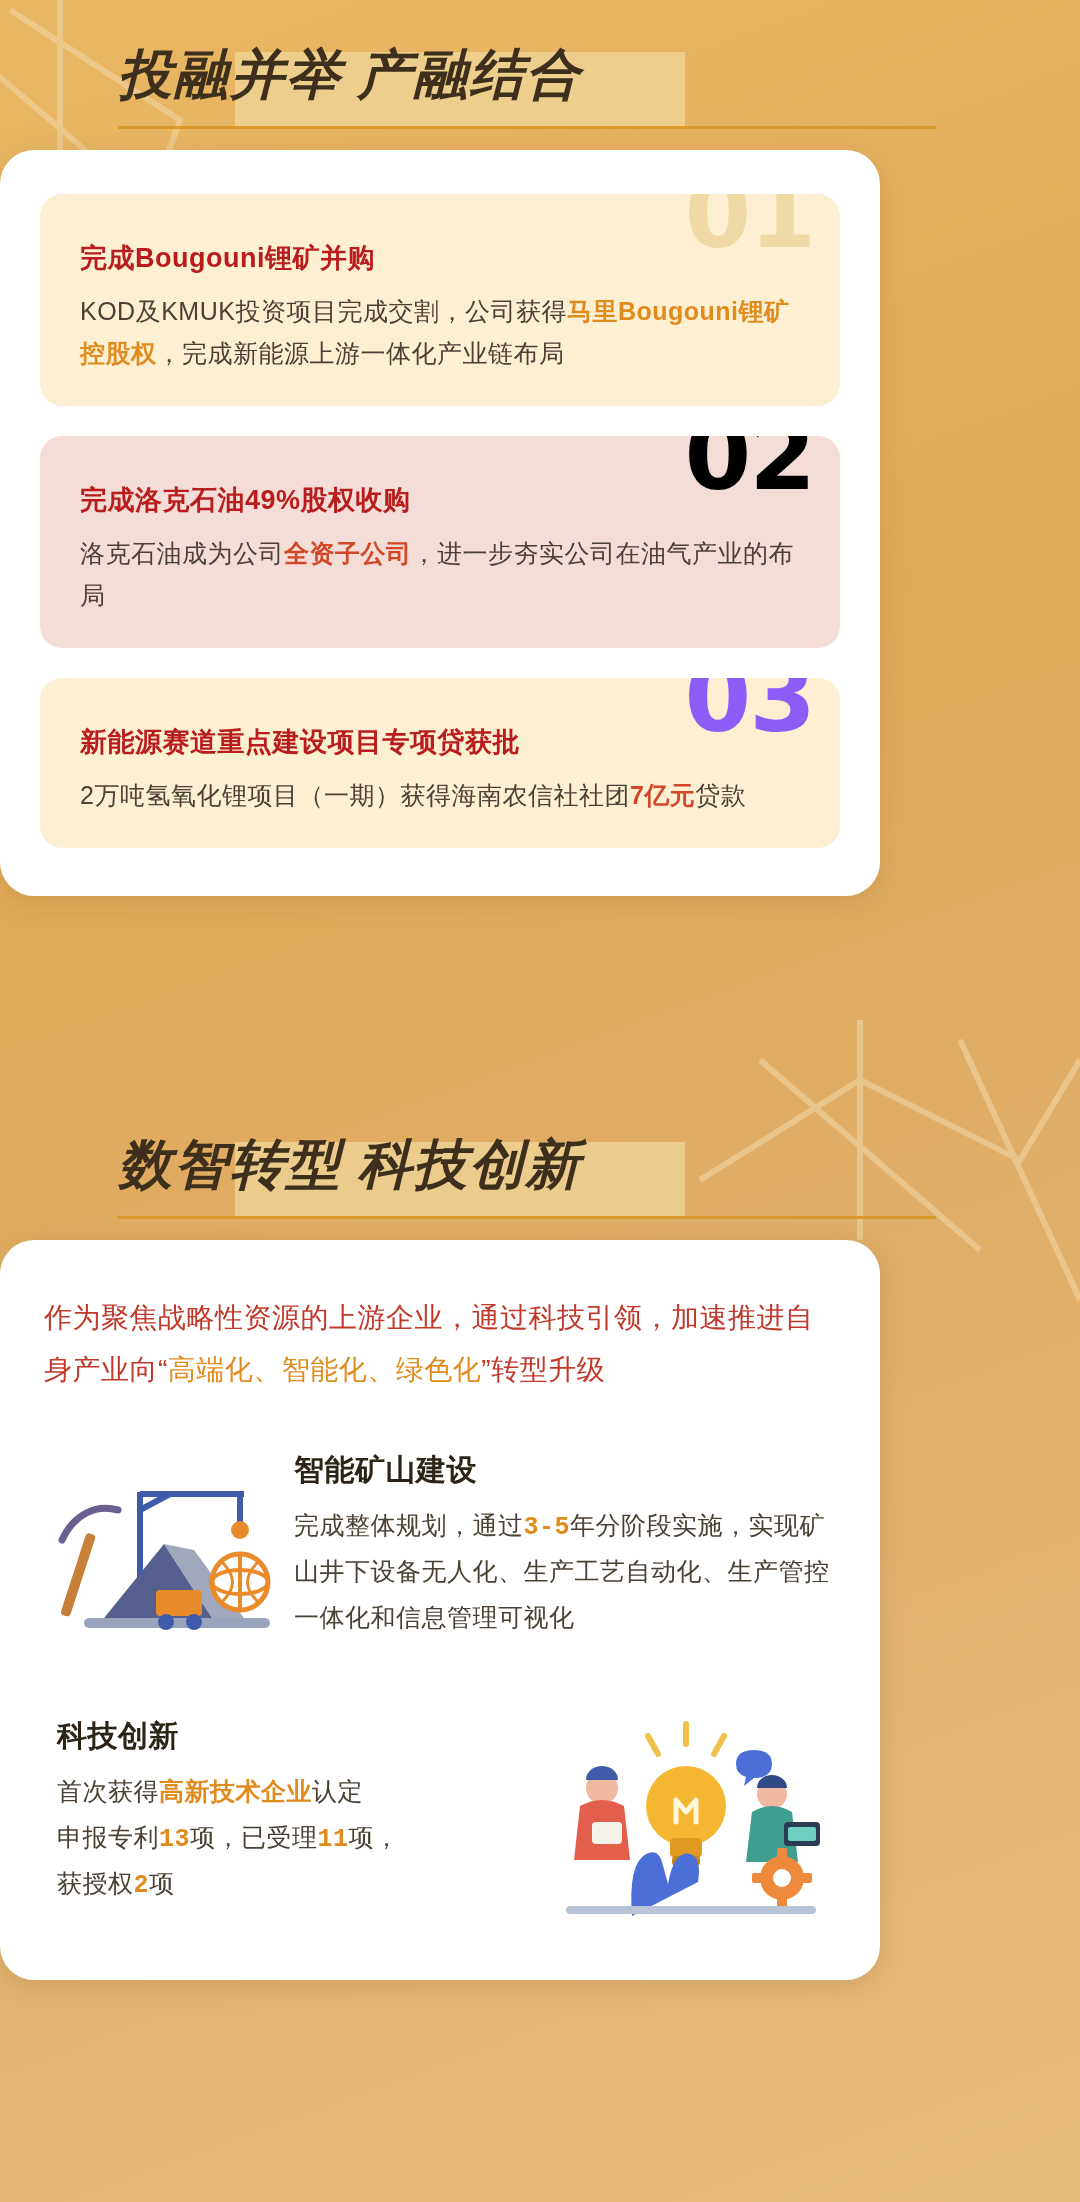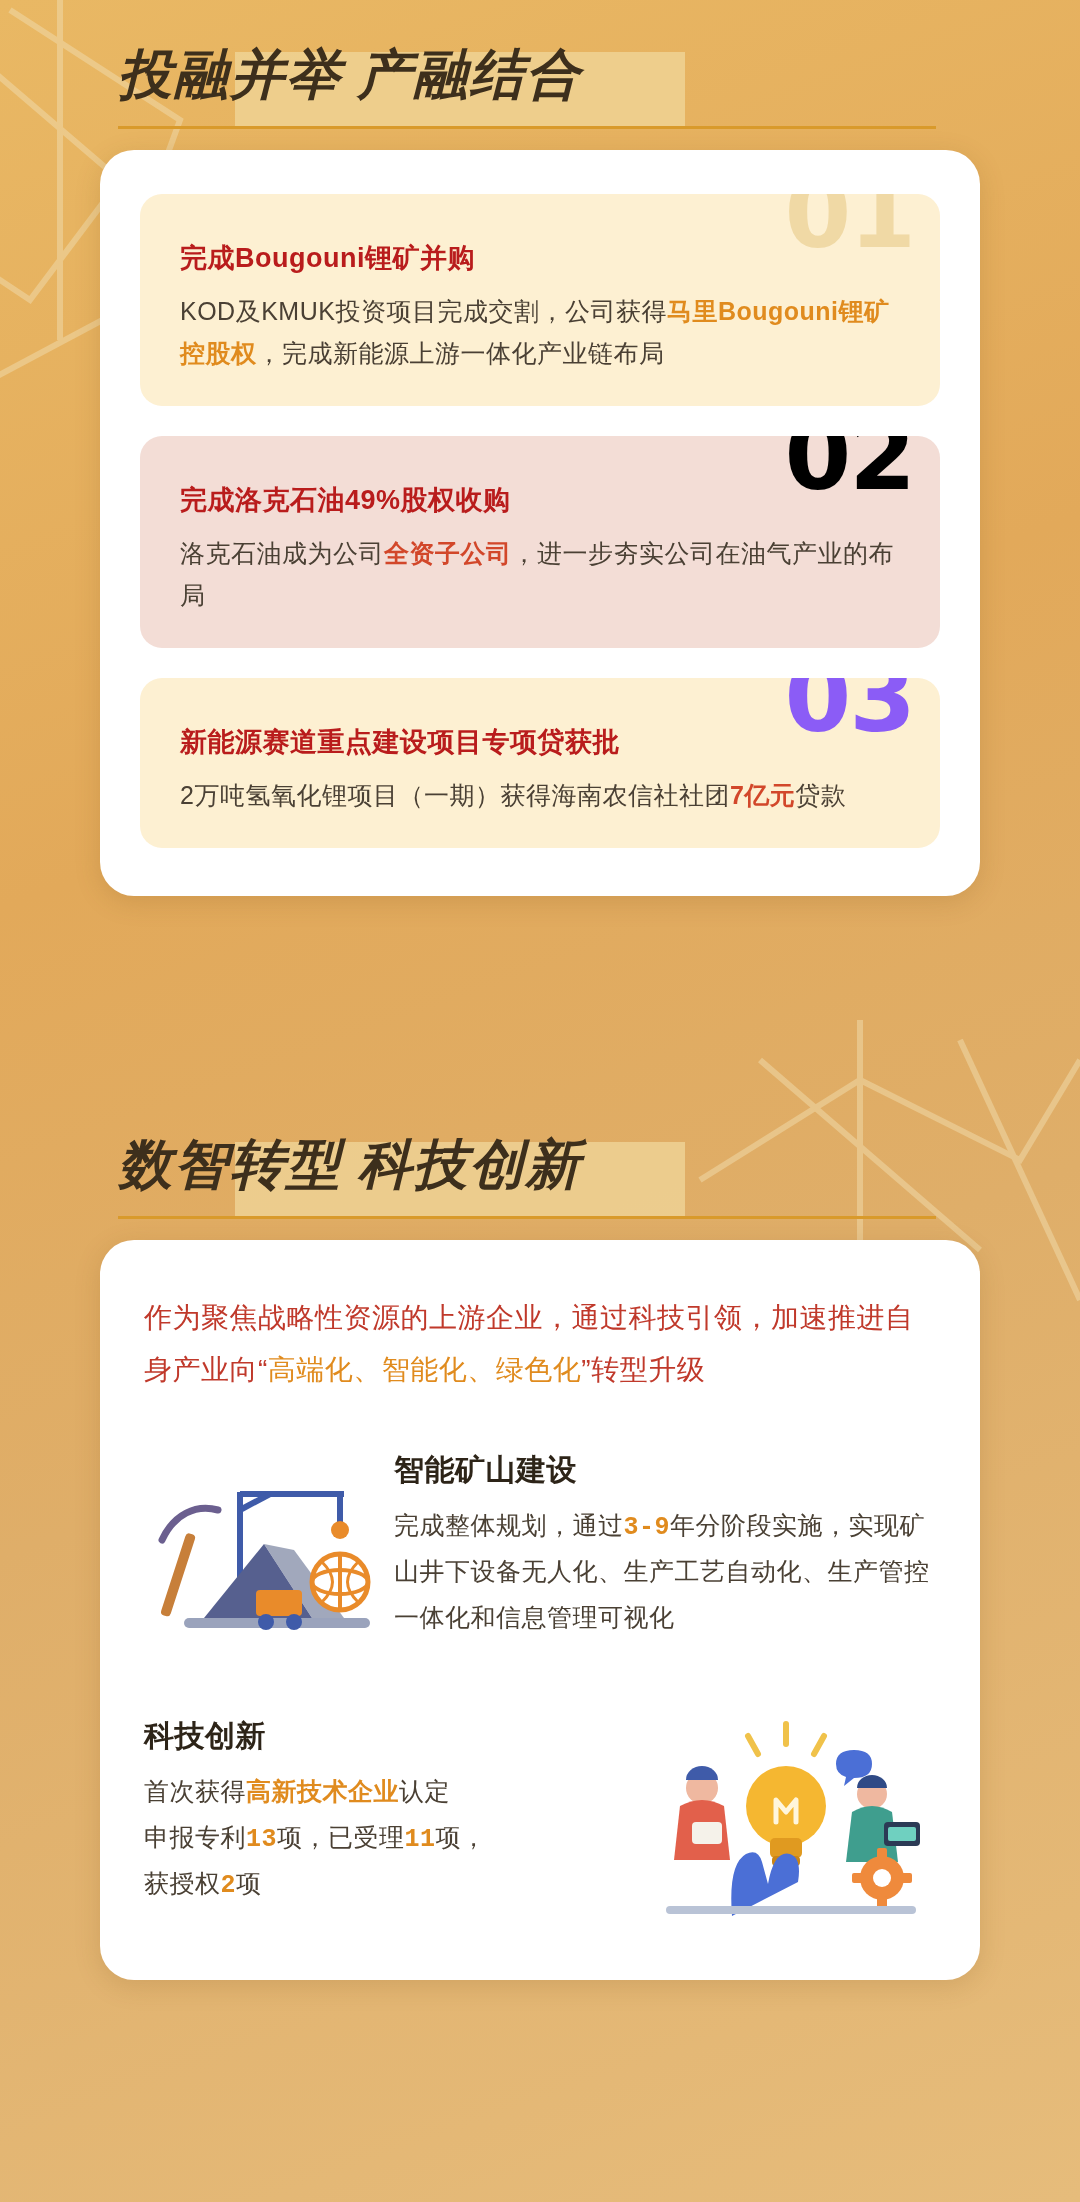--- a/index.html
+++ b/index.html
@@ -26,21 +26,21 @@
     position: relative;
     width: 1080px;
     height: 2202px;
     box-sizing: border-box;
   }
 
   
   .section {
     position: absolute;
     left: 0;
-    width: 1080px;
+    width: 880px;
   }
   .section-1 { top: 40px; }
   .section-2 { top: 1130px; }
 
   .sec-title-wrap {
     position: relative;
     padding-left: 118px;
     height: 110px;
   }
   .sec-title {
@@ -277,26 +277,26 @@
               <ellipse rx="28" ry="12" fill="none" stroke="#e98b2a" stroke-width="4"></ellipse>
               <path d="M0 -28 L0 28" stroke="#e98b2a" stroke-width="4"></path>
               <path d="M-18 -20 C-4 -6 -4 6 -18 20" fill="none" stroke="#e98b2a" stroke-width="3"></path>
               <path d="M18 -20 C4 -6 4 6 18 20" fill="none" stroke="#e98b2a" stroke-width="3"></path>
             </g>
           </svg>
         </div>
         <div class="block-text">
           <div class="block-title">智能矿山建设</div>
           <div class="block-para">
-            <span>完成整体规划，通过</span><span class="hl-orange">3-9</span><span>年分阶段实施，实现矿山井下设备无人化、生产工艺自动化、生产管控一体化和信息管理可视化</span>
+            <span>完成整体规划，通过</span><span class="hl-orange">3-5</span><span>年分阶段实施，实现矿山井下设备无人化、生产工艺自动化、生产管控一体化和信息管理可视化</span>
           </div>
         </div>
       </div>
 
-      <div class="block block-reverse" style="margin-top:48px;">
+      <div class="block block-reverse" style="margin-top:48px;margin-left:13px;">
         <div class="block-text">
           <div class="block-title">科技创新</div>
           <div class="block-para">
             <span>首次获得</span><span class="hl-orange">高新技术企业</span><span>认定</span><br>
             <span>申报专利</span><span class="hl-orange">13</span><span>项，已受理</span><span class="hl-orange">11</span><span>项，</span><br>
             <span>获授权</span><span class="hl-orange">2</span><span>项</span>
           </div>
         </div>
         <div class="block-illus">
           <svg viewBox="0 0 300 210" aria-hidden="true">

